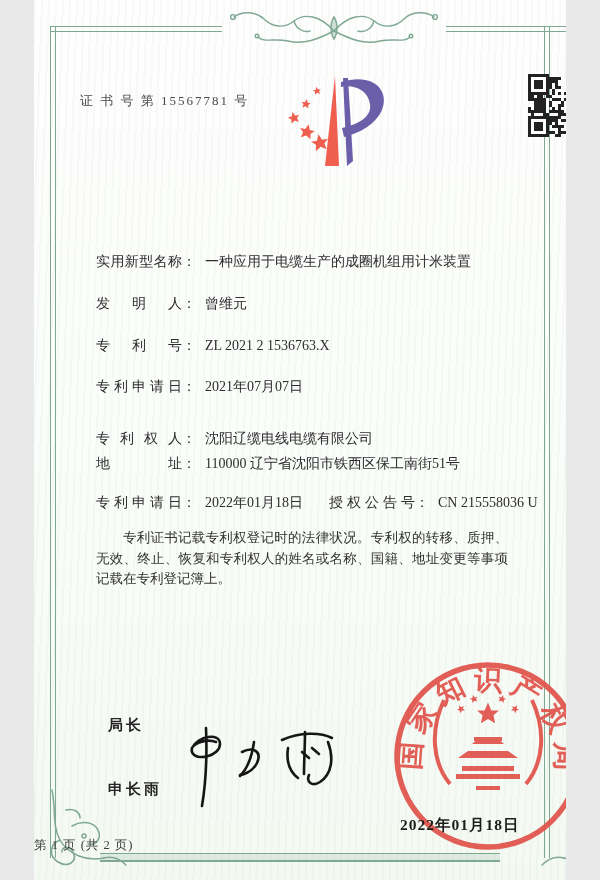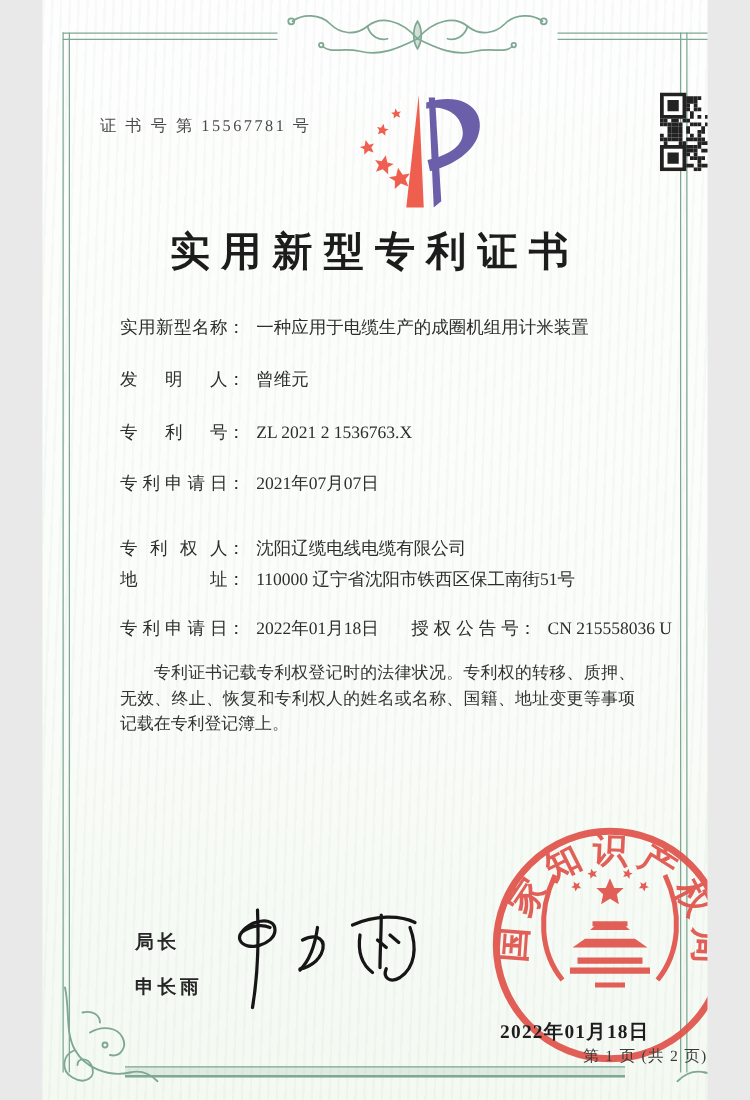--- a/index.html
+++ b/index.html
@@ -27,21 +27,21 @@
   .cert-no{left:46px;top:92px;font-size:13px;letter-spacing:2px;color:#4a4a4a;}
   .title{left:0;right:0;top:180px;text-align:center;font-size:32px;font-weight:600;letter-spacing:9px;color:#1c1c1c;}
   .row{left:62px;font-size:14px;white-space:nowrap;color:#2d2d2d;}
   .lbl{display:inline-block;width:86px;text-align:justify;text-align-last:justify;}
   .val{margin-left:9px;}
   .pair2{position:absolute;left:233px;top:0;}
   .paras{left:62px;right:58px;top:528px;}
   .paras p{margin:0;text-indent:2em;font-size:13.5px;line-height:20.5px;text-align:justify;color:#333;}
   .director{left:74px;font-family:"Liberation Sans","DejaVu Sans",sans-serif;font-weight:600;font-size:15px;letter-spacing:3px;color:#262626;}
   .seal-date{left:366px;top:815px;font-size:15.5px;font-weight:600;letter-spacing:1px;color:#1d1d1d;z-index:5;}
-  .footer{left:0;right:0;top:837px;text-align:right;font-size:12.5px;letter-spacing:1px;color:#3a3a3a;}
+  .footer{left:0;right:0;top:837px;text-align:left;font-size:12.5px;letter-spacing:1px;color:#3a3a3a;}
   svg{display:block;}
 </style>
 </head>
 <body>
 
 <div class="sheet">
 
   <div class="dline f-top left"></div>
   <div class="dline f-top right"></div>
   <div class="dline f-side left"></div>
@@ -271,21 +271,20 @@
           </g>
         <g transform="translate(0,42)">
             <rect x="0" y="0" width="21" height="21"></rect>
             <rect x="3" y="3" width="15" height="15" fill="#ffffff"></rect>
             <rect x="6" y="6" width="9" height="9"></rect>
           </g>
       </g>
     </g>
   </svg>
 
-  <div class="abs title">实用新型专利证书</div>
 
   <div class="abs row" style="top:295px;">
     <span class="lbl">发明人</span><span>：</span><span class="val">曾维元</span>
   </div>
   <div class="abs row" style="top:253px;">
     <span class="lbl">实用新型名称</span><span>：</span><span class="val">一种应用于电缆生产的成圈机组用计米装置</span>
   </div>
   <div class="abs row" style="top:337px;">
     <span class="lbl">专利号</span><span>：</span><span class="val">ZL 2021 2 1536763.X</span>
   </div>
@@ -302,21 +301,21 @@
     <span class="lbl">专利申请日</span><span>：</span><span class="val">2022年01月18日</span>
     <span class="pair2">
       <span class="lbl">授权公告号</span><span>：</span><span class="val">CN 215558036 U</span>
     </span>
   </div>
 
   <div class="abs paras">
     <p>专利证书记载专利权登记时的法律状况。专利权的转移、质押、无效、终止、恢复和专利权人的姓名或名称、国籍、地址变更等事项记载在专利登记簿上。</p>
   </div>
 
-  <div class="abs director" style="top:744px;">局长</div>
+  <div class="abs director" style="top:716px;">局长</div>
   <div class="abs director" style="top:780px;">申长雨</div>
 
   <svg class="orn" style="left:128px;top:718px;" width="200" height="95" viewBox="0 0 200 95">
     <g fill="none" stroke="#161616" stroke-width="2.6" stroke-linecap="round">
       <path d="M30,30 C36,18 58,14 58,26 C58,38 34,44 30,34 C27,26 44,20 54,24"></path>
       <path d="M44,10 C45,34 45,58 40,88"></path>
       <path d="M92,24 C90,38 86,50 78,58"></path>
       <path d="M80,34 C92,28 100,34 95,45 C90,55 79,57 78,57"></path>
       <path d="M120,22 C138,14 158,14 170,20"></path>
       <path d="M143,14 C143,28 142,44 142,56"></path>

